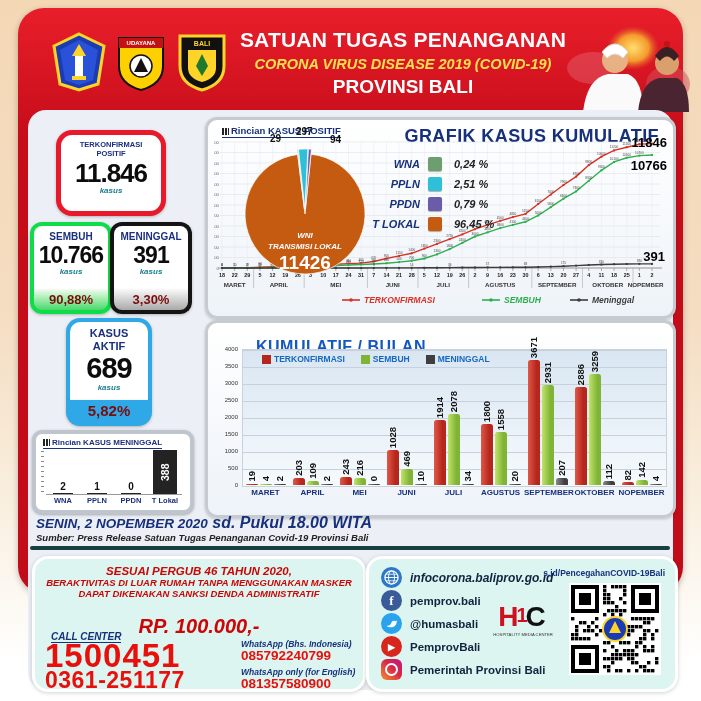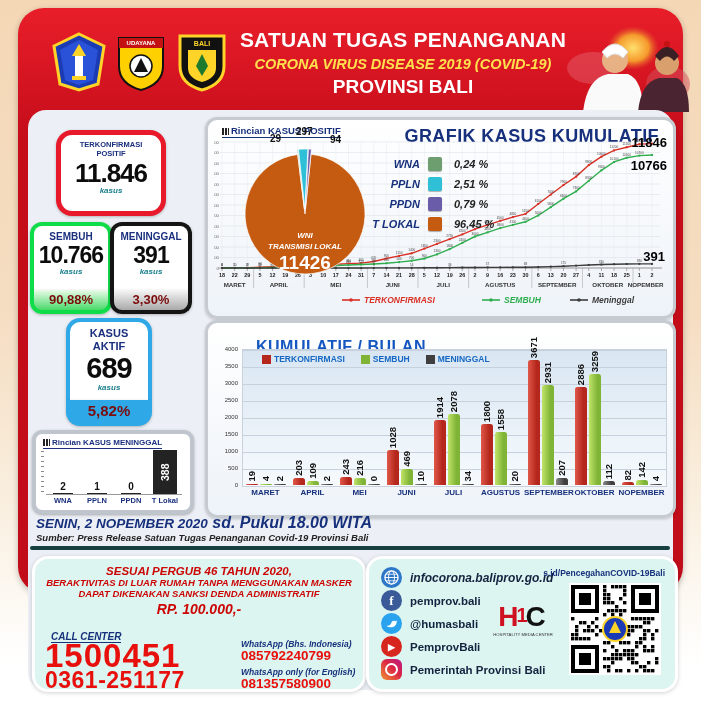--- a/index.html
+++ b/index.html
@@ -78,21 +78,21 @@
   #date-line .rest{font-size:16px;}
   #source-line{left:36px;top:532px;font-size:9.5px;font-weight:700;font-style:italic;color:#222;}
   #separator{left:30px;top:546px;width:640px;height:4px;background:#173f3f;border-radius:2px;}
   
   .cyanbox{background:#dcf5f0;border:3px solid #ffffff;border-radius:16px;box-shadow:0 1px 4px rgba(0,0,0,.18);}
   #box-left{left:32px;top:556px;width:328px;height:130px;}
   #box-right{left:366px;top:556px;width:306px;height:130px;}
   #notice{position:absolute;left:0;top:6px;width:100%;text-align:center;color:#cc0505;font-style:italic;font-weight:800;}
   #notice .n1{font-size:11.5px;}
   #notice .n2,#notice .n3{font-size:9.5px;}
-  #notice .fine{font-size:14px;margin-top:2px;}
+  #notice .fine{font-size:20px;margin-top:16px;}
   #cc-label{position:absolute;left:16px;top:72px;font-size:10px;font-weight:800;font-style:italic;color:#16307c;border-bottom:1.5px solid #16307c;}
   #cc-phone1{position:absolute;left:10px;top:78px;font-size:33px;font-weight:800;color:#e8100c;letter-spacing:1px;}
   #cc-phone2{position:absolute;left:10px;top:108px;font-size:23px;font-weight:800;color:#e8100c;letter-spacing:.5px;}
   .wa-lbl{font-size:8.5px;font-weight:800;font-style:italic;color:#16307c;}
   .wa-num{font-size:13.5px;font-weight:800;color:#e8100c;line-height:1.1;}
   #wa-block{position:absolute;left:206px;top:80px;}
   
   #social-col{position:absolute;left:12px;top:7px;}
   .srow{display:flex;align-items:center;gap:8px;height:23px;}
   .sicon{width:21px;height:21px;border-radius:50%;display:flex;align-items:center;justify-content:center;color:#fff;font-weight:800;font-size:13px;flex:0 0 21px;}

